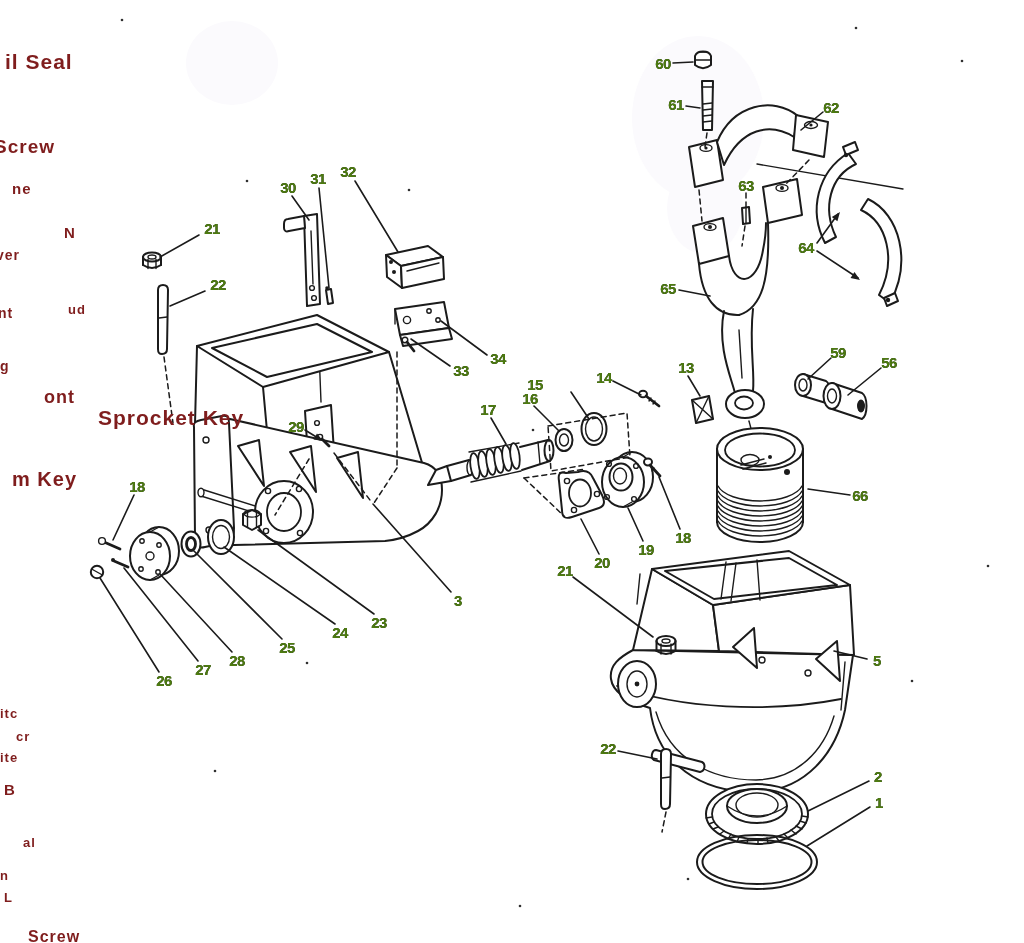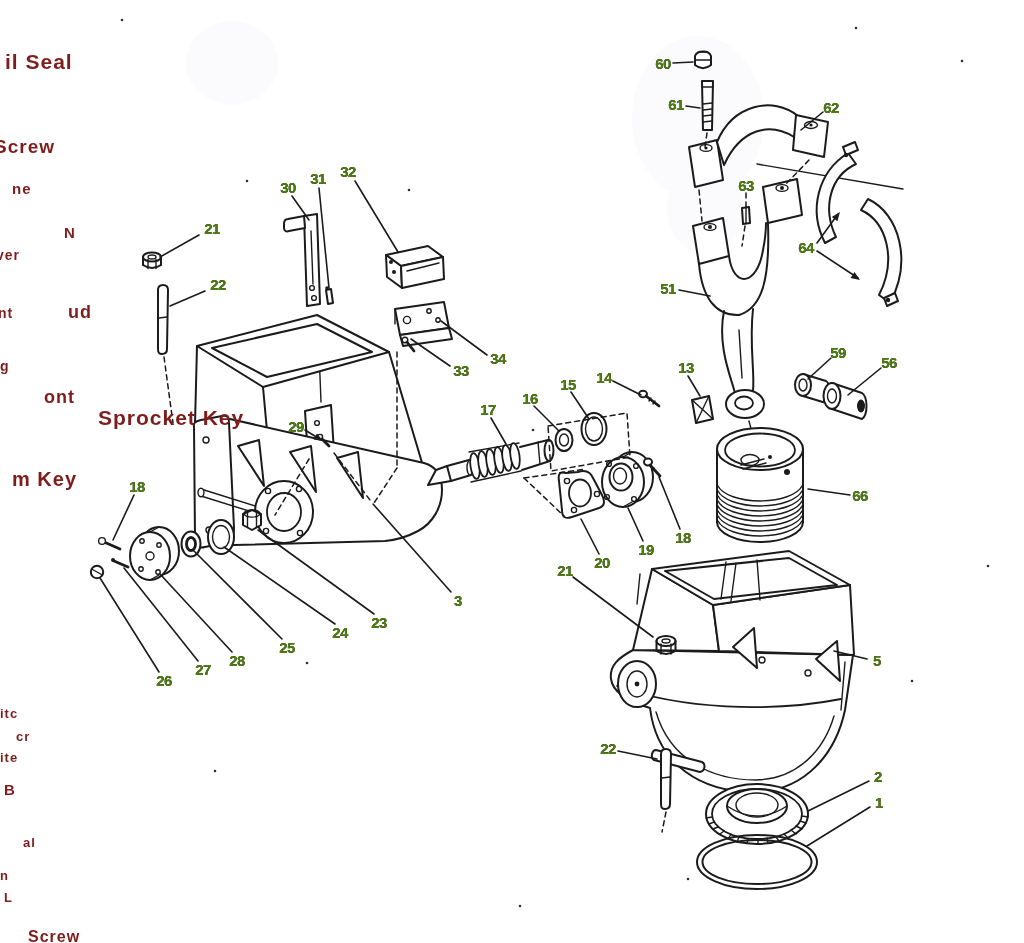--- a/index.html
+++ b/index.html
@@ -438,21 +438,21 @@
     </g>
   </svg>
 
   <div class="ghost-layer">
       <span class="ghost" style="left: 5px; top: 50px; font-size: 21px;">il Seal</span>
       <span class="ghost" style="left: -6px; top: 136px; font-size: 19px;">Screw</span>
       <span class="ghost" style="left: 4px; top: 180px; font-size: 15px; margin-left: 8px;">ne</span>
       <span class="ghost" style="left: 64px; top: 224px; font-size: 15px;">N</span>
       <span class="ghost" style="left: -4px; top: 247px; font-size: 14px;">ver</span>
       <span class="ghost" style="left: -2px; top: 305px; font-size: 14px;">nt</span>
-      <span class="ghost" style="left: 68px; top: 302px; font-size: 18px;">ud</span>
+      <span class="ghost" style="left: 68px; top: 302px; font-size: 13px;">ud</span>
       <span class="ghost" style="left: 0px; top: 358px; font-size: 14px;">g</span>
       <span class="ghost" style="left: 44px; top: 387px; font-size: 18px;">ont</span>
       <span class="ghost" style="left: 98px; top: 406px; font-size: 21px;">Sprocket Key</span>
       <span class="ghost" style="left: 12px; top: 468px; font-size: 20px;">m Key</span>
       <span class="ghost" style="left: 0px; top: 706px; font-size: 13px;">itc</span>
       <span class="ghost" style="left: 0px; top: 729px; font-size: 13px; padding-left: 16px;">cr</span>
       <span class="ghost" style="left: 0px; top: 750px; font-size: 13px;">ite</span>
       <span class="ghost" style="left: 4px; top: 781px; font-size: 15px;">B</span>
       <span class="ghost" style="left: 0px; top: 835px; font-size: 13px; padding-left: 23px;">al</span>
       <span class="ghost" style="left: 0px; top: 868px; font-size: 13px;">n</span>
@@ -464,29 +464,29 @@
       <span class="callout" style="left: 212px; top: 228px;">21</span>
       <span class="callout" style="left: 218px; top: 284px;">22</span>
       <span class="callout" style="left: 288px; top: 187px;">30</span>
       <span class="callout" style="left: 318px; top: 178px;">31</span>
       <span class="callout" style="left: 348px; top: 171px;">32</span>
       <span class="callout" style="left: 461px; top: 370px;">33</span>
       <span class="callout" style="left: 498px; top: 358px;">34</span>
       <span class="callout" style="left: 296px; top: 426px;">29</span>
       <span class="callout" style="left: 488px; top: 409px;">17</span>
       <span class="callout" style="left: 530px; top: 398px;">16</span>
-      <span class="callout" style="left: 568px; top: 384px;">15</span>
+      <span class="callout" style="left: 535px; top: 384px;">15</span>
       <span class="callout" style="left: 604px; top: 377px;">14</span>
       <span class="callout" style="left: 686px; top: 367px;">13</span>
       <span class="callout" style="left: 663px; top: 63px;">60</span>
       <span class="callout" style="left: 676px; top: 104px;">61</span>
       <span class="callout" style="left: 831px; top: 107px;">62</span>
       <span class="callout" style="left: 746px; top: 185px;">63</span>
       <span class="callout" style="left: 806px; top: 247px; text-align: center;">64</span>
-      <span class="callout" style="left: 668px; top: 288px;">51</span>
+      <span class="callout" style="left: 668px; top: 288px;">65</span>
       <span class="callout" style="left: 838px; top: 352px;">59</span>
       <span class="callout" style="left: 889px; top: 362px;">56</span>
       <span class="callout" style="left: 860px; top: 495px;">66</span>
       <span class="callout" style="left: 602px; top: 562px;">20</span>
       <span class="callout" style="left: 646px; top: 549px;">19</span>
       <span class="callout" style="left: 683px; top: 537px;">18</span>
       <span class="callout" style="left: 137px; top: 486px;">18</span>
       <span class="callout" style="left: 164px; top: 680px;">26</span>
       <span class="callout" style="left: 203px; top: 669px;">27</span>
       <span class="callout" style="left: 237px; top: 660px;">28</span>

